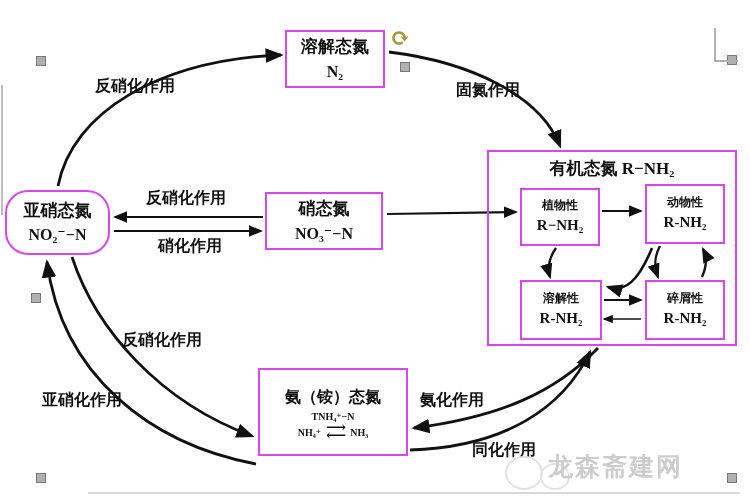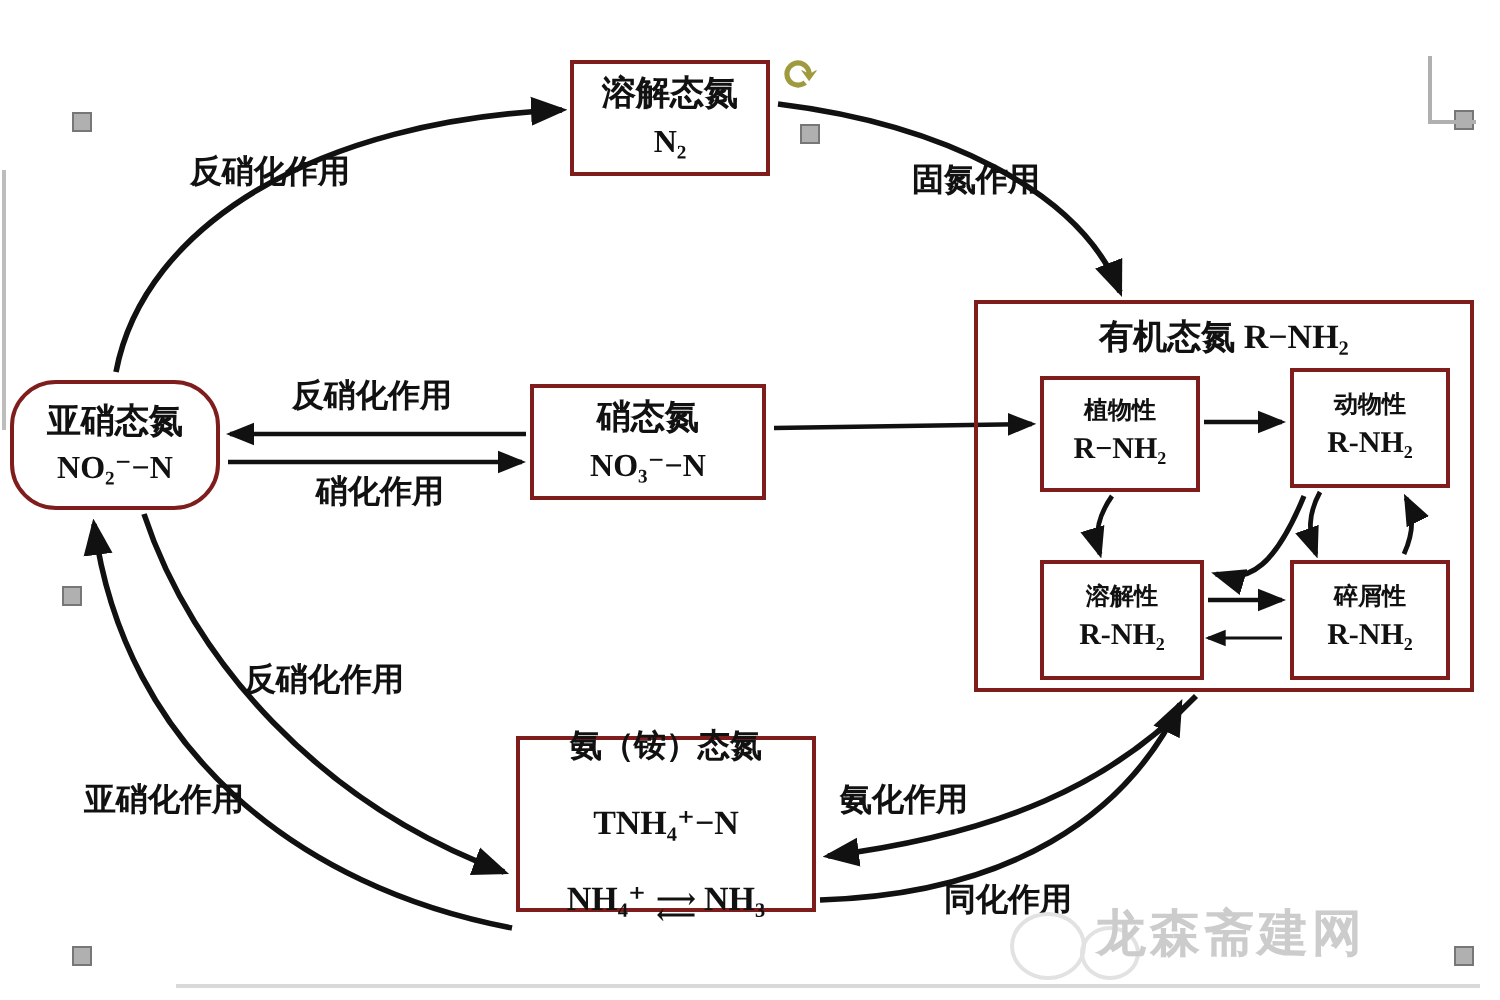--- a/index.html
+++ b/index.html
@@ -1,36 +1,36 @@
 <!DOCTYPE html>
 <html><head>
 <meta charset="utf-8">
 <style>
   html,body{margin:0;padding:0;background:#fff;}
   .canvas{position:relative;width:750px;height:500px;background:#ffffff;overflow:hidden;
           font-family:"Liberation Serif","DejaVu Serif",serif;color:#111;}
   svg.arrows{position:absolute;left:0;top:0;width:750px;height:500px;pointer-events:none;}
-  .nbox{position:absolute;border:2px solid #7f1d1d;background:#fff;display:flex;flex-direction:column;
+  .nbox{position:absolute;border:2px solid #d946ef;background:#fff;display:flex;flex-direction:column;
         align-items:center;justify-content:center;text-align:center;font-weight:bold;line-height:1.45;box-sizing:border-box;}
   .nbox .t{font-size:17px;}
   .nbox .f{font-size:16px;}
   .sub .t{font-size:12px;}
   .sub .f{font-size:15px;}
   #box-n2{left:285px;top:30px;width:100px;height:58px;}
   #box-nitrite{left:5px;top:190px;width:105px;height:65px;border-radius:23px;}
   #box-nitrate{left:265px;top:192px;width:118px;height:58px;}
   #box-organic{left:487px;top:150px;width:250px;height:196px;justify-content:flex-start;padding-top:5px;background:transparent;}
   #box-organic .t{font-size:17px;}
   #box-plant{left:520px;top:188px;width:80px;height:58px;}
   #box-animal{left:645px;top:184px;width:80px;height:60px;}
   #box-dissolved-org{left:520px;top:280px;width:82px;height:60px;}
   #box-detrital{left:645px;top:280px;width:80px;height:60px;}
   #box-ammonium{left:258px;top:368px;width:150px;height:88px;line-height:1.5;}
   #box-ammonium .t{font-size:16px;}
-  #box-ammonium .f{font-size:17px;margin-top:13px;}
+  #box-ammonium .f{font-size:10px;}
   .eq{display:flex;align-items:flex-end;gap:5px;font-size:15px;font-weight:bold;}
   .eq-arrows{display:flex;flex-direction:column;font-size:14px;line-height:8px;letter-spacing:-1px;}
   .lbl{position:absolute;font-weight:bold;font-size:16px;white-space:nowrap;text-align:right;}
   #lbl-denit-top{left:95px;top:76px;}
   #lbl-fix{left:456px;top:80px;}
   #lbl-denit-mid{left:146px;top:188px;}
   #lbl-nitrif{left:158px;top:236px;}
   #lbl-denit-low{left:122px;top:330px;}
   #lbl-nitros{left:42px;top:390px;}
   #lbl-ammonif{left:420px;top:390px;}

